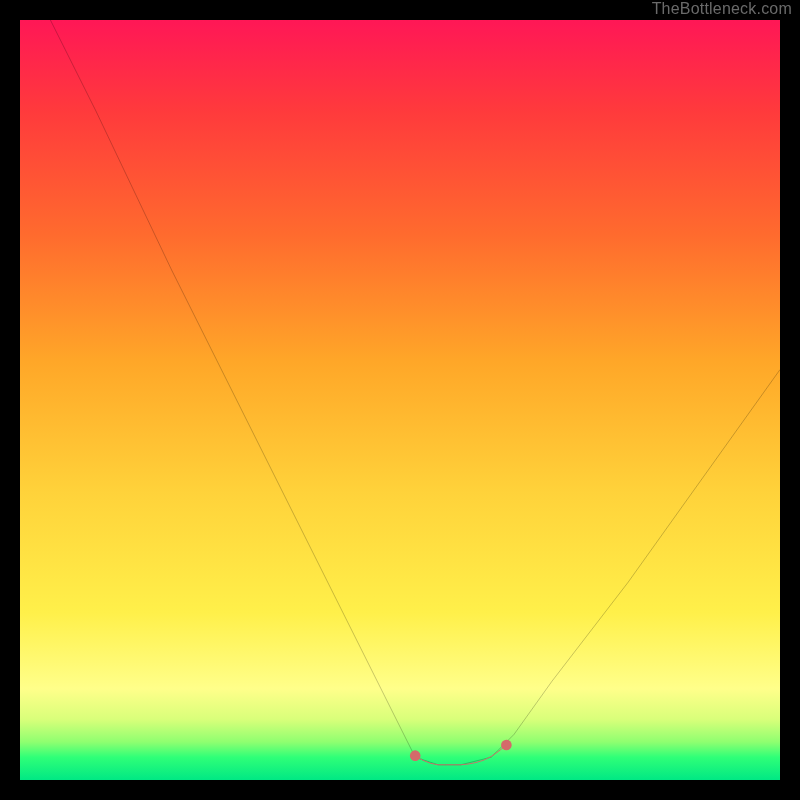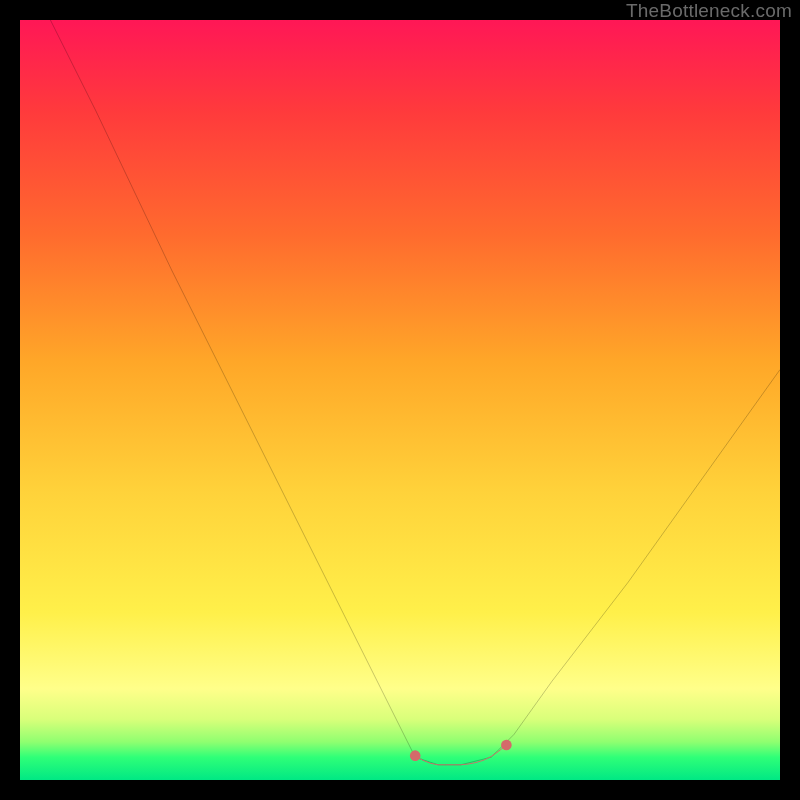--- a/index.html
+++ b/index.html
@@ -55,21 +55,21 @@
     left: 0;
     top: 0;
     width: 100%;
     height: 100%;
   }
   .watermark {
     position: absolute;
     top: 0px;
     right: 8px;
     color: #6a6a6a;
-    font-size: 19px;
+    font-size: 16px;
     font-weight: 400;
     letter-spacing: 0.2px;
   }
 </style>
 </head>
 <body>
 
 <div class="frame">
   <div class="plot">
     <div class="gradient-bg"></div>

